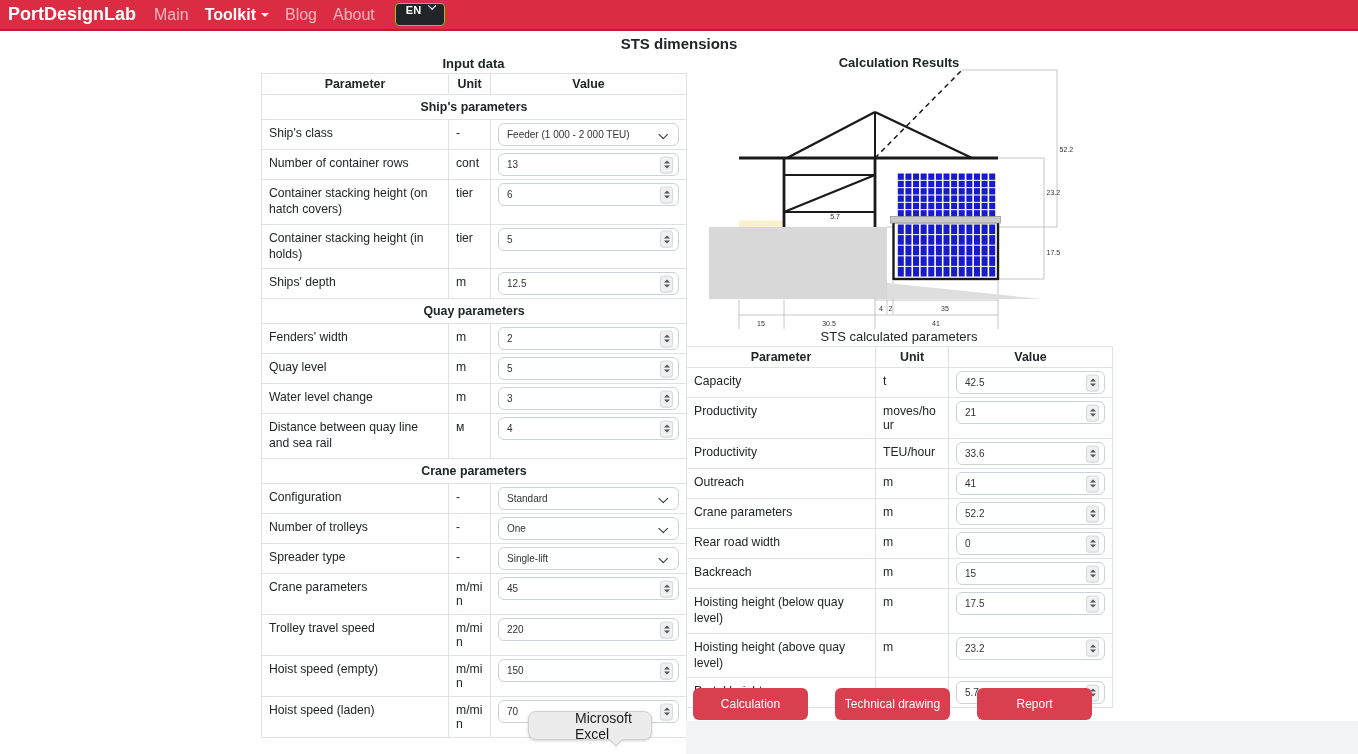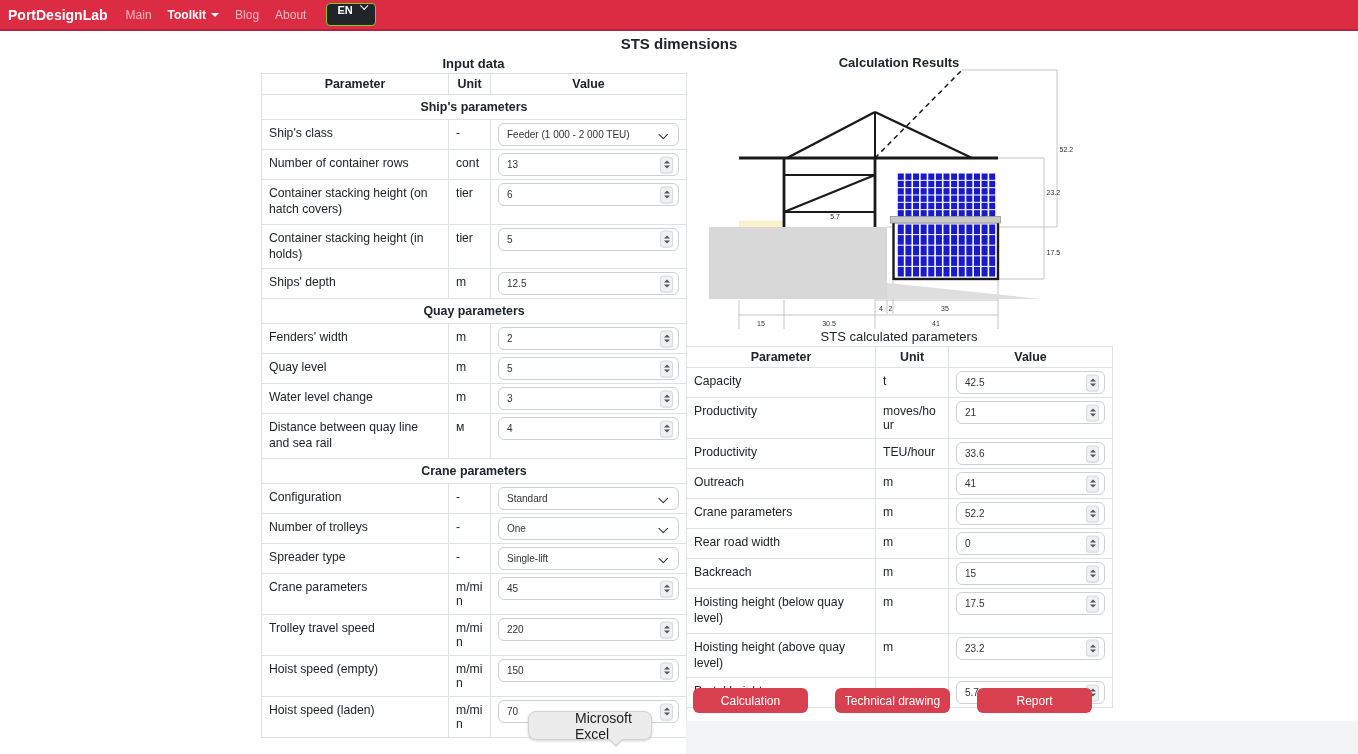--- a/index.html
+++ b/index.html
@@ -3,22 +3,22 @@
 <meta charset="utf-8">
 <style>
   * { margin:0; padding:0; box-sizing:border-box; }
   html,body { width:1358px; height:754px; overflow:hidden; background:#fff;
     font-family:"Liberation Sans", sans-serif; color:#212529; }
 
   
   .navbar { position:absolute; left:0; top:0; width:1358px; height:31px;
     background:var(--navbar,#dc2c44); border-bottom:2px solid #b7203a;
     display:flex; align-items:center; padding:0 8px; }
-  .brand { color:#fff; font-weight:bold; font-size:14px; margin-right:18px; cursor:pointer; }
-  .nav-link { font-size:12px; color:rgba(255,255,255,.65); margin-right:16px; cursor:pointer;text-align:right; }
+  .brand { color:#fff; font-weight:bold; font-size:18px; margin-right:18px; cursor:pointer; }
+  .nav-link { font-size:16px; color:rgba(255,255,255,.65); margin-right:16px; cursor:pointer;text-align:right; }
   .nav-link.active { color:#fff; font-weight:bold; }
   .caret { display:inline-block; margin-left:5px; width:0; height:0;
     border-left:4px solid transparent; border-right:4px solid transparent;
     border-top:4px solid #fff; vertical-align:middle; }
   .lang { margin-left:4px; background:#212529; border:1px solid #84cc16; border-radius:4px;
     color:#fff; font-size:11px; font-weight:bold; height:23px; padding:0 10px;
     display:flex; align-items:flex-start; gap:7px; cursor:pointer; font-family:inherit; }
   .chev-sm { width:5.5px; height:5.5px; border-right:1.5px solid #fff; border-bottom:1.5px solid #fff;
     transform:rotate(45deg) translateY(-2px); }
 
@@ -60,21 +60,21 @@
     border-right:1.6px solid #333; border-bottom:1.6px solid #333;
     transform:translateY(-65%) rotate(45deg); }
 
   
   .drawing { position:absolute; left:695px; top:67px; width:380px; height:266px; }
   .dimtxt { font-size:7px; fill:#333; font-family:"Liberation Sans",sans-serif; }
 
   
   .actions { position:absolute; left:693px; top:688px; width:399px;
     display:flex; justify-content:space-between; }
-  .btn { width:115px; height:25px; background:var(--button,#d9404f); color:#fff;
+  .btn { width:115px; height:32px; background:var(--button,#d9404f); color:#fff;
     border:none; border-radius:6px; font-size:12px; font-family:inherit; cursor:pointer; }
 
   
   .footer-band { position:absolute; left:686px; top:721px; width:672px; height:33px;
     background:#f3f4f6; }
 
   
   .tooltip { position:absolute; left:528px; top:711px; width:124px; height:29px;
     background:#ececec; border:1px solid #d2d2d2; border-radius:8px;
     box-shadow:0 1px 3px rgba(0,0,0,.18); display:flex; align-items:center; justify-content:center;

